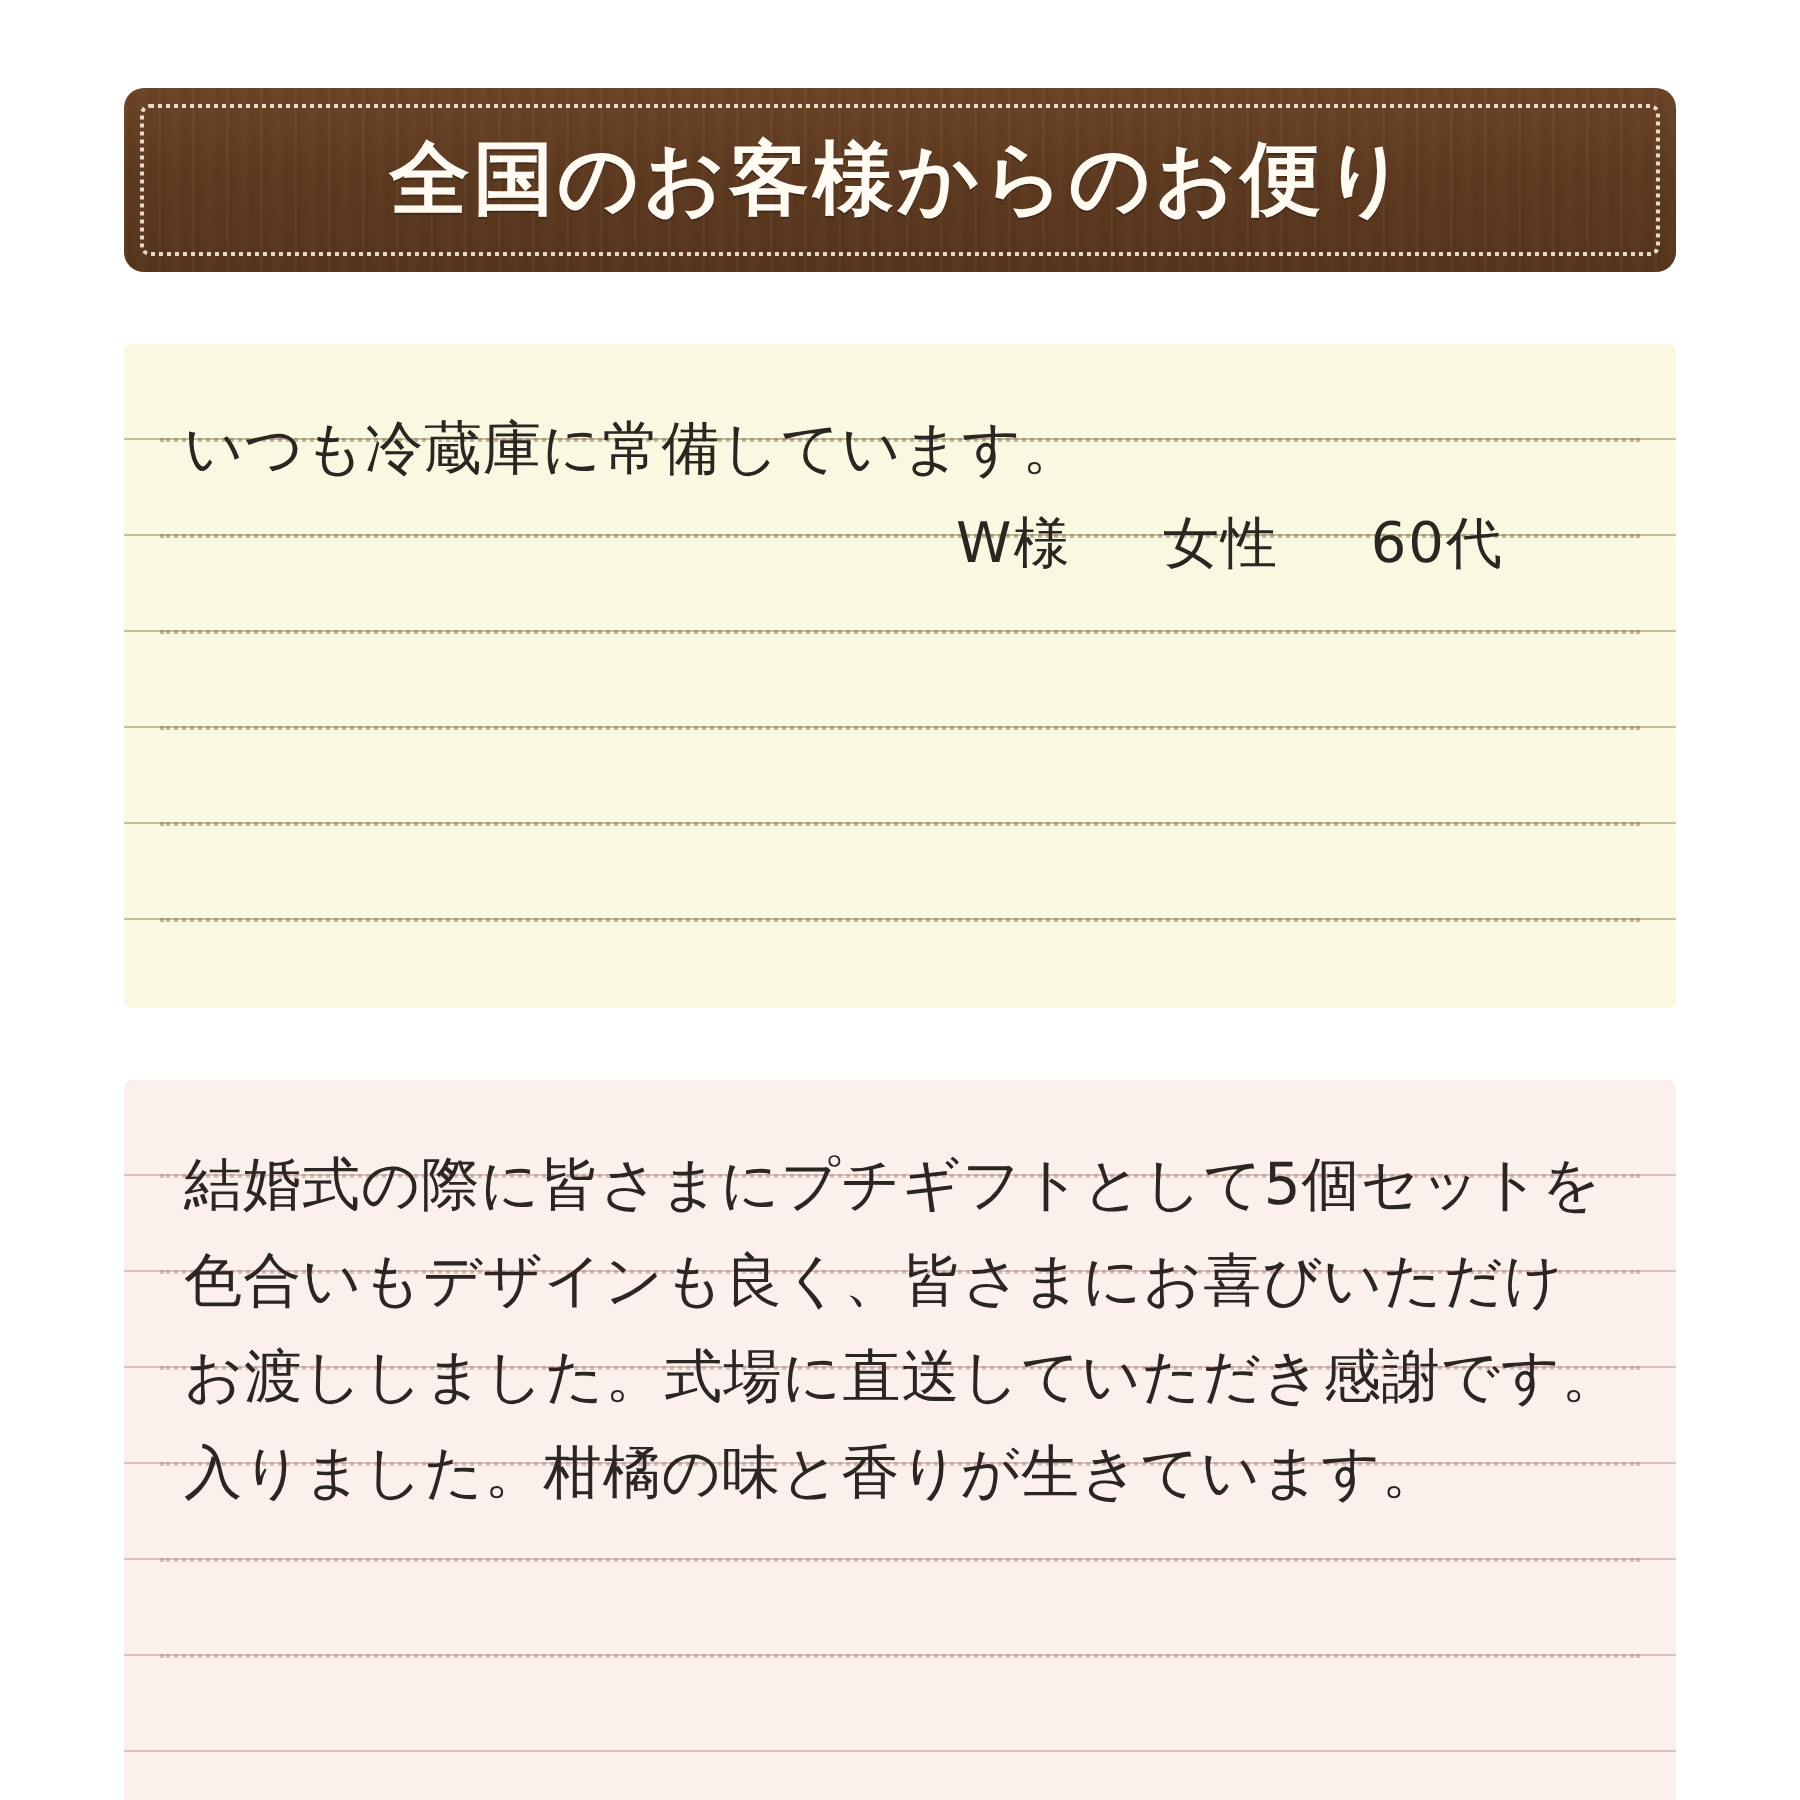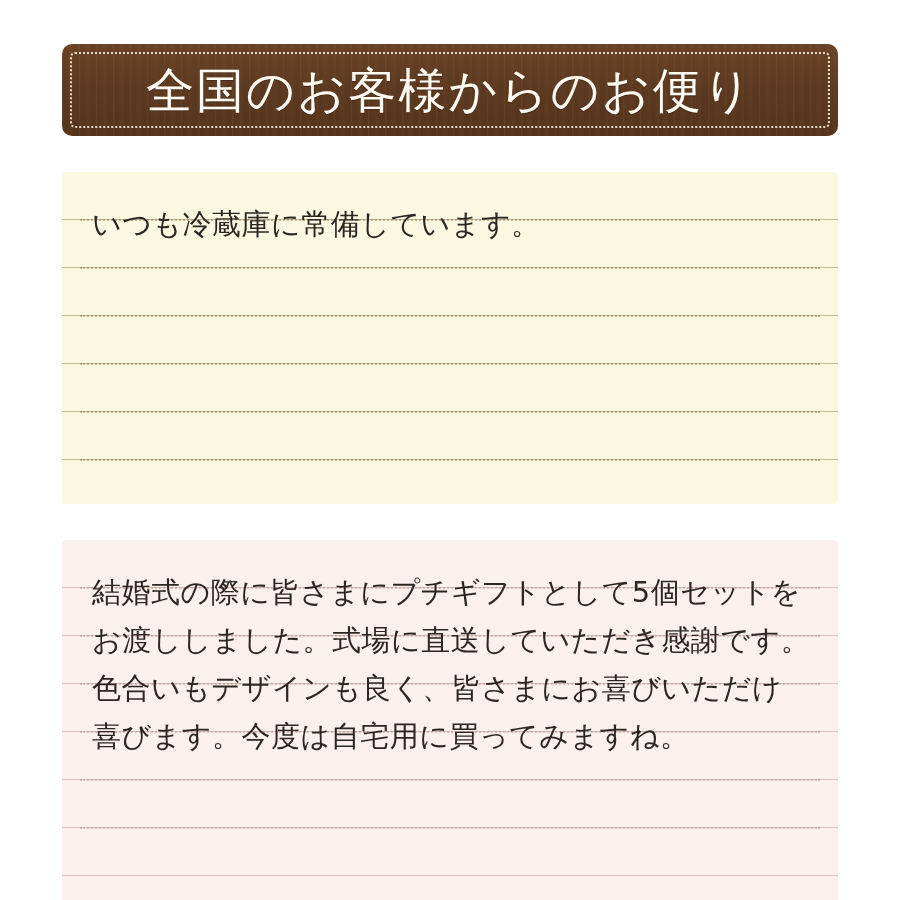--- a/index.html
+++ b/index.html
@@ -49,23 +49,23 @@
     bottom: 8px;
     border: 2px dotted rgba(255, 247, 230, 0.85);
     border-radius: 5px;
     display: flex;
     align-items: center;
     justify-content: center;
     box-sizing: border-box;
   }
   .banner-title {
     color: #fffaf2;
-    font-size: 48px;
+    font-size: 40px;
     letter-spacing: 2px;
-    font-weight: normal;
+    font-weight: bold;
     line-height: 1;
     white-space: nowrap;
     text-shadow: 0 1px 0 rgba(0,0,0,0.25);
   }
 
   
   .card {
     position: absolute;
     left: 62px;
     width: 776px;
@@ -156,33 +156,40 @@
     <div class="rules">
       <div class="rule" style="top:47px"></div>
       <div class="rule" style="top:95px"></div>
       <div class="rule" style="top:143px"></div>
       <div class="rule" style="top:191px"></div>
       <div class="rule" style="top:239px"></div>
       <div class="rule" style="top:287px"></div>
     </div>
     <div class="card-body">
       <div class="line">いつも冷蔵庫に常備しています。</div>
+      <div class="signature">
+        <span>W様</span>
+        <span class="sig-gap"></span>
+        <span>女性</span>
+        <span class="sig-gap"></span>
+        <span>60代</span>
+      </div>
     </div>
   </div>
 
   <div class="card card--pink">
     <div class="rules">
       <div class="rule" style="top:47px"></div>
       <div class="rule" style="top:95px"></div>
       <div class="rule" style="top:143px"></div>
       <div class="rule" style="top:191px"></div>
       <div class="rule" style="top:239px"></div>
       <div class="rule" style="top:287px"></div>
     </div>
     <div class="card-body">
       <div class="line">結婚式の際に皆さまにプチギフトとして5個セットを</div>
+      <div class="line">色合いもデザインも良く、皆さまにお喜びいただけ</div>
       <div class="line">お渡ししました。式場に直送していただき感謝です。</div>
-      <div class="line">色合いもデザインも良く、皆さまにお喜びいただけ</div>
-      <div class="line">喜びます。今度は自宅用に買ってみますね。</div>
+      <div class="line">入りました。柑橘の味と香りが生きています。</div>
     </div>
   </div>
 
 </div>
 
 </body></html>

